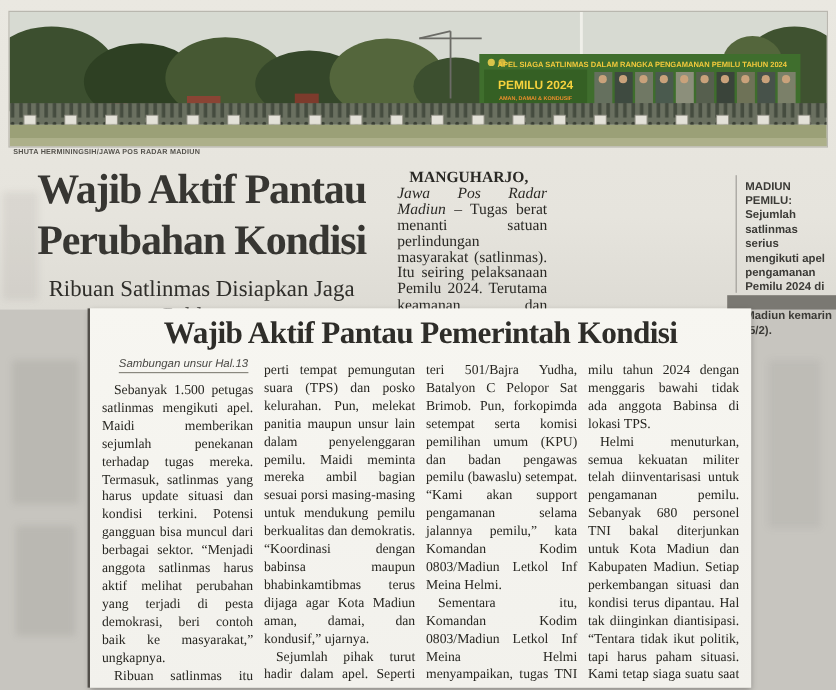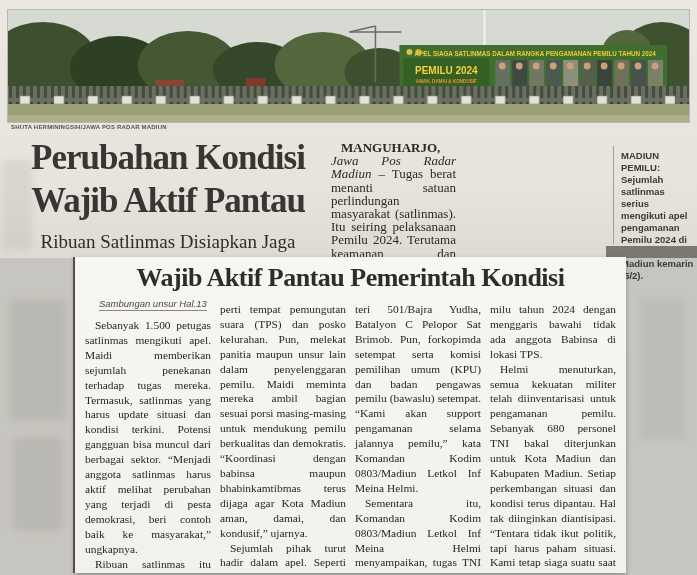--- a/index.html
+++ b/index.html
@@ -142,22 +142,22 @@
         </g>
 
         <rect x="0" y="94" width="682" height="18" fill="#9ba077"></rect>
         <rect x="0" y="105" width="682" height="7" fill="#adb08a"></rect>
       </svg>
     </div>
 
     <div class="credit">SHUTA HERMININGSIH/JAWA POS RADAR MADIUN</div>
 
     <div class="h1wrap">
+      <div class="h1">Wajib Aktif Pantau</div>
       <div class="h1">Perubahan Kondisi</div>
-      <div class="h1">Wajib Aktif Pantau</div>
       <div class="sub">Ribuan Satlinmas Disiapkan Jaga Coblosan</div>
     </div>
 
     <div class="a1col a1col1">
       <p style="margin:0;text-indent:10px;">
         <span class="dateline-city">MANGUHARJO,</span><span class="dateline-src"> Jawa Pos Radar Madiun</span><span> – Tugas berat menanti satuan perlindungan masyarakat (satlinmas). Itu seiring pelaksanaan Pemilu 2024. Terutama keamanan dan ketertiban di tempat-tempat penting dalam co-</span>
       </p>
     </div>
 
 

